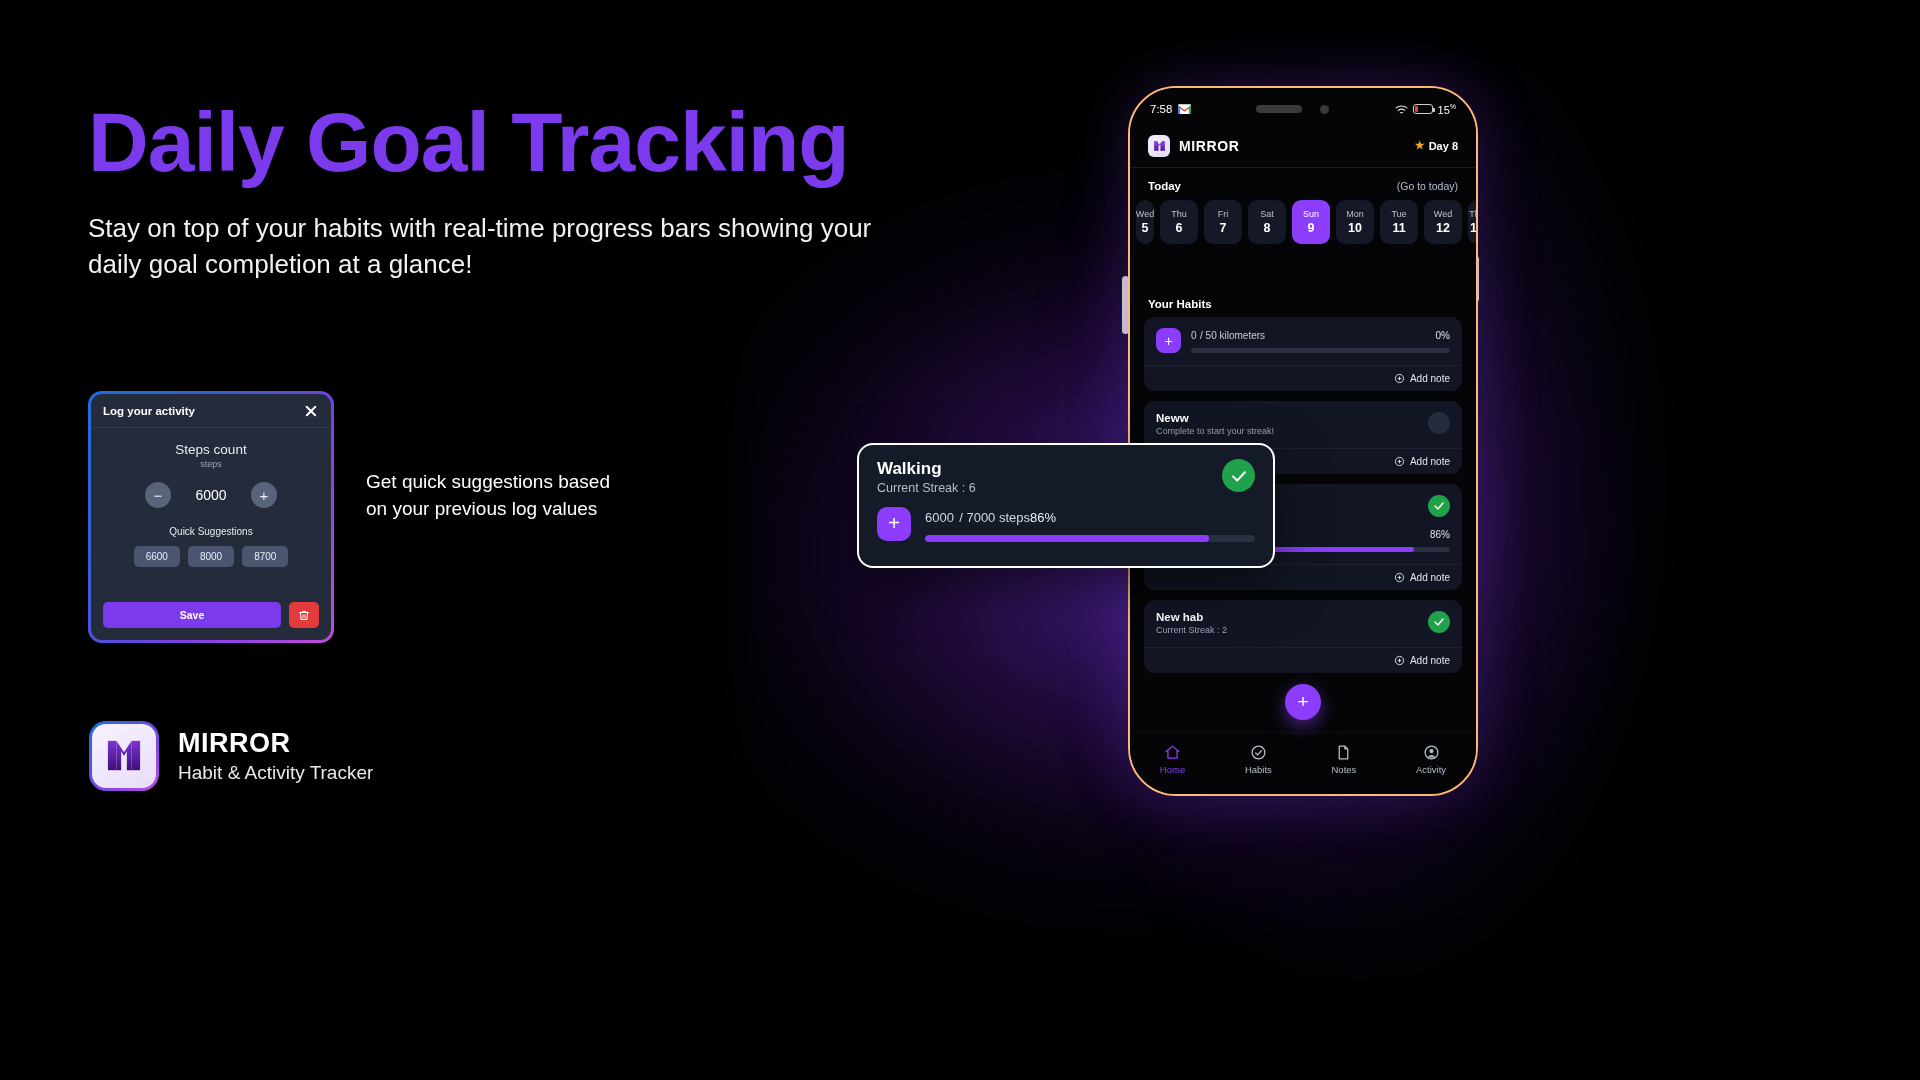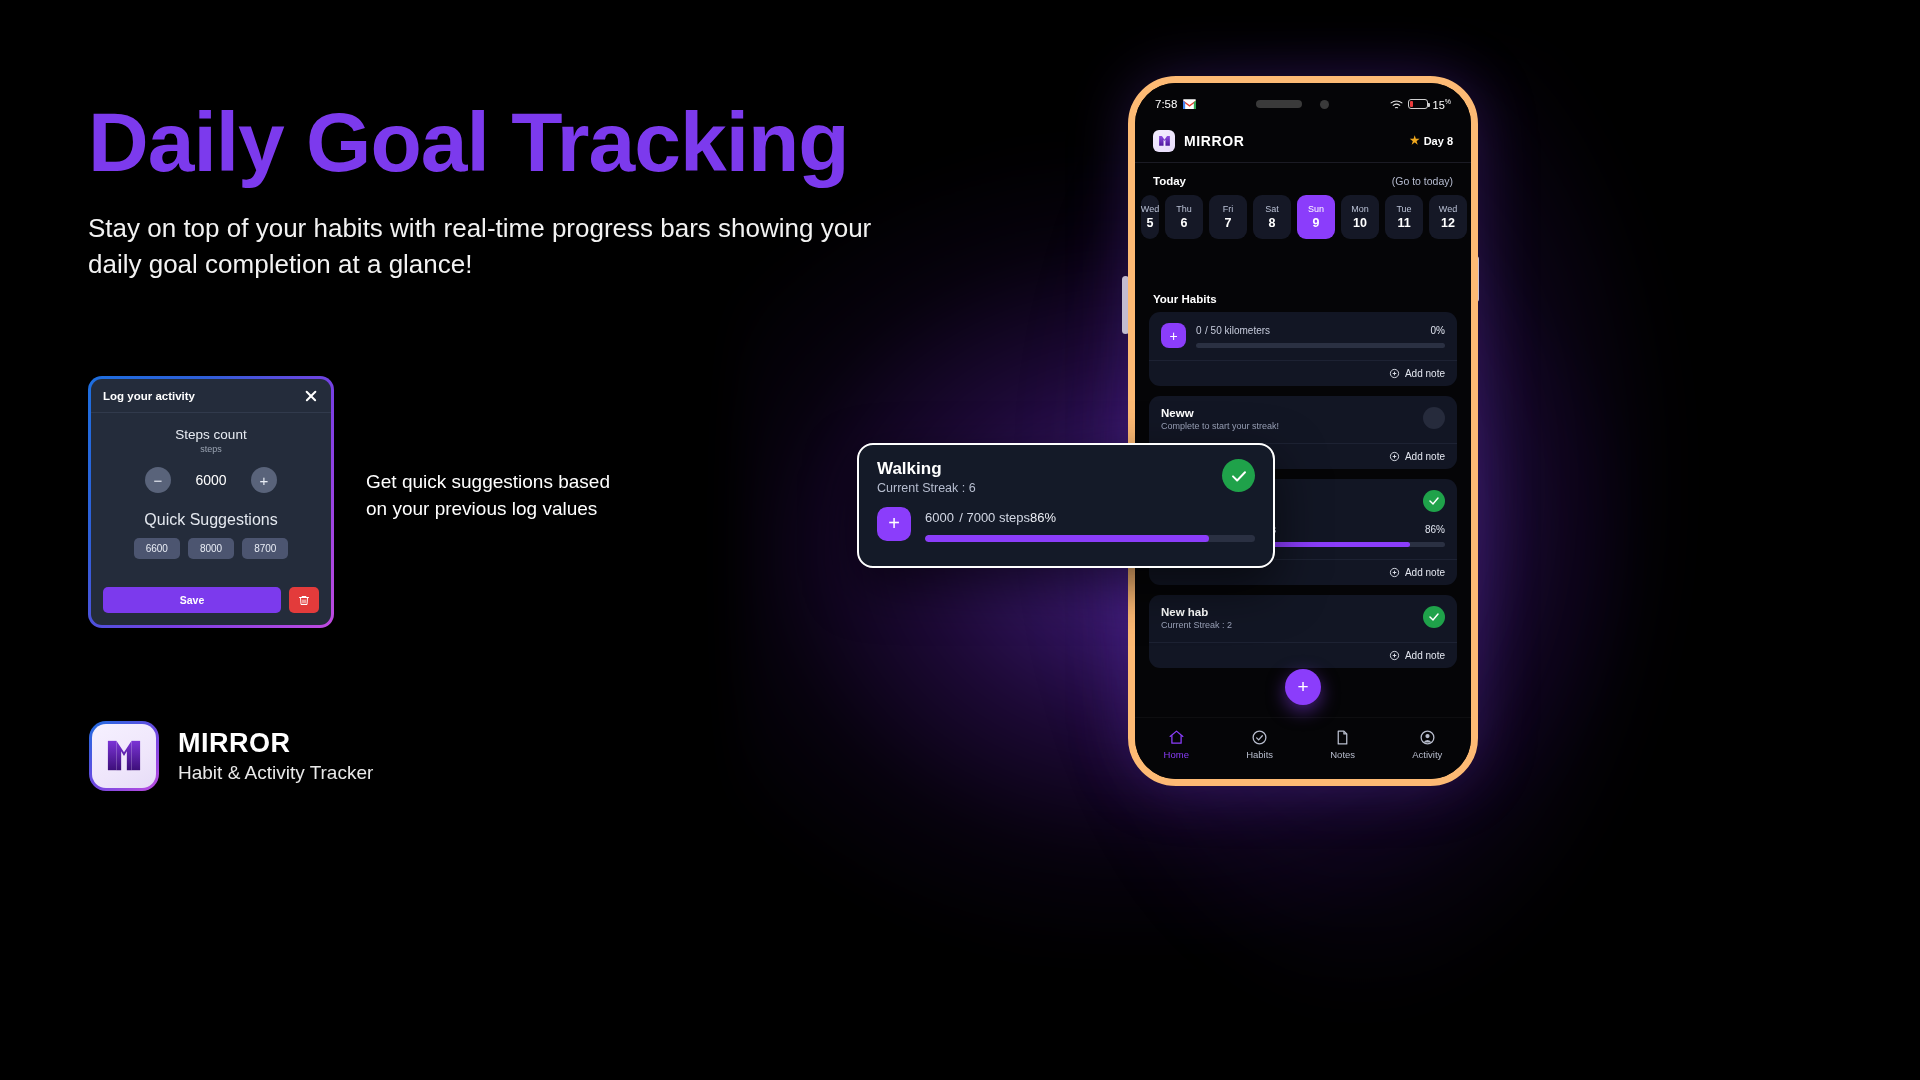--- a/index.html
+++ b/index.html
@@ -41,21 +41,21 @@
   .headline p {
     margin-top:22px;
     font-size:26px;
     line-height:36px;
     color:#f2f2f2;
     font-weight:400;
   }
 
   
   .log-dialog-wrap {
-    position:absolute; left:88px; top:376px;
+    position:absolute; left:88px; top:391px;
     width:246px; height:252px;
     border-radius:14px;
     padding:3px;
     background:linear-gradient(125deg,#1d6fe0 0%, #2f5fd8 28%, #7b3fe4 62%, #c04ae0 100%);
   }
   .log-dialog {
     width:100%; height:100%;
     background:#242c3b;
     border-radius:11px;
     overflow:hidden;
@@ -86,21 +86,21 @@
     display:flex; align-items:center; justify-content:center; gap:18px;
   }
   .step-btn {
     width:26px; height:26px; border-radius:50%;
     background:#59637a; color:#e9edf5;
     display:flex; align-items:center; justify-content:center;
     font-size:15px; line-height:1; cursor:pointer; border:none;
     font-family:"Liberation Sans", sans-serif;
   }
   .step-value { font-size:14px; color:#fff; min-width:44px; }
-  .qs-label { margin-top:18px; font-size:16px; color:#e4e8ef; }
+  .qs-label { margin-top:18px; font-size:10px; color:#e4e8ef; }
   .qs-row { margin-top:9px; display:flex; justify-content:center; gap:8px; }
   .qs-chip {
     background:#4c5570; color:#e9edf5;
     font-size:10px; padding:5px 12px; border-radius:5px;
     cursor:pointer;
   }
   .log-footer {
     padding:0 12px 12px;
     display:flex; gap:8px; align-items:center;
   }
@@ -134,25 +134,25 @@
   .brand-logo {
     width:100%; height:100%; border-radius:14px;
     background:linear-gradient(150deg,#f6f1ff 0%, #efe6fb 60%, #e6dcf7 100%);
     display:flex; align-items:center; justify-content:center;
   }
   .brand-text .name { font-size:27px; font-weight:700; letter-spacing:0.5px; }
   .brand-text .tag  { font-size:19px; color:#e9e9e9; margin-top:3px; }
 
   
   .phone {
-    position:absolute; left:1128px; top:76px;
+    position:absolute; left:1128px; top:86px;
     width:350px; height:710px;
     border-radius:48px;
     background:#0a0a0a;
-    border:7px solid #fdba74;
+    border:2px solid #fdba74;
     box-shadow:0 0 60px rgba(120,60,220,0.28);
     overflow:hidden;
   }
   .phone-side-btn {
     position:absolute; left:1122px; top:276px;
     width:7px; height:58px; border-radius:4px;
     background:#cfcfcf;
   }
   .phone-side-btn2 {
     position:absolute; left:1473px; top:256px;

